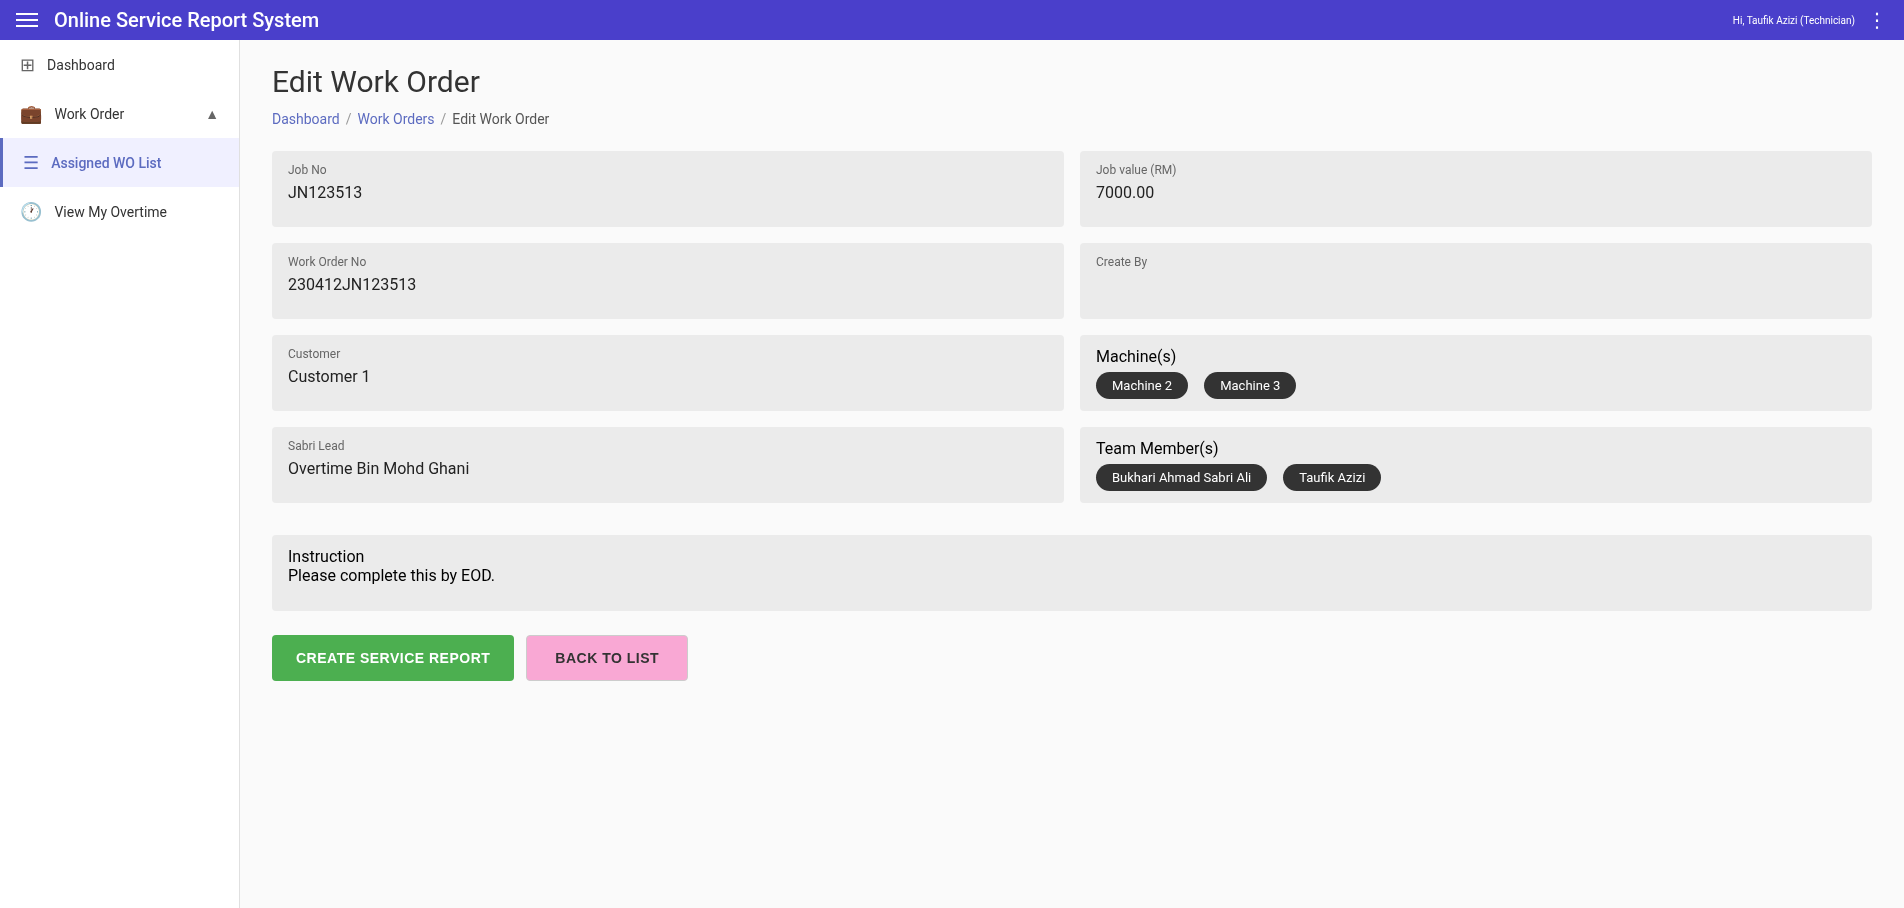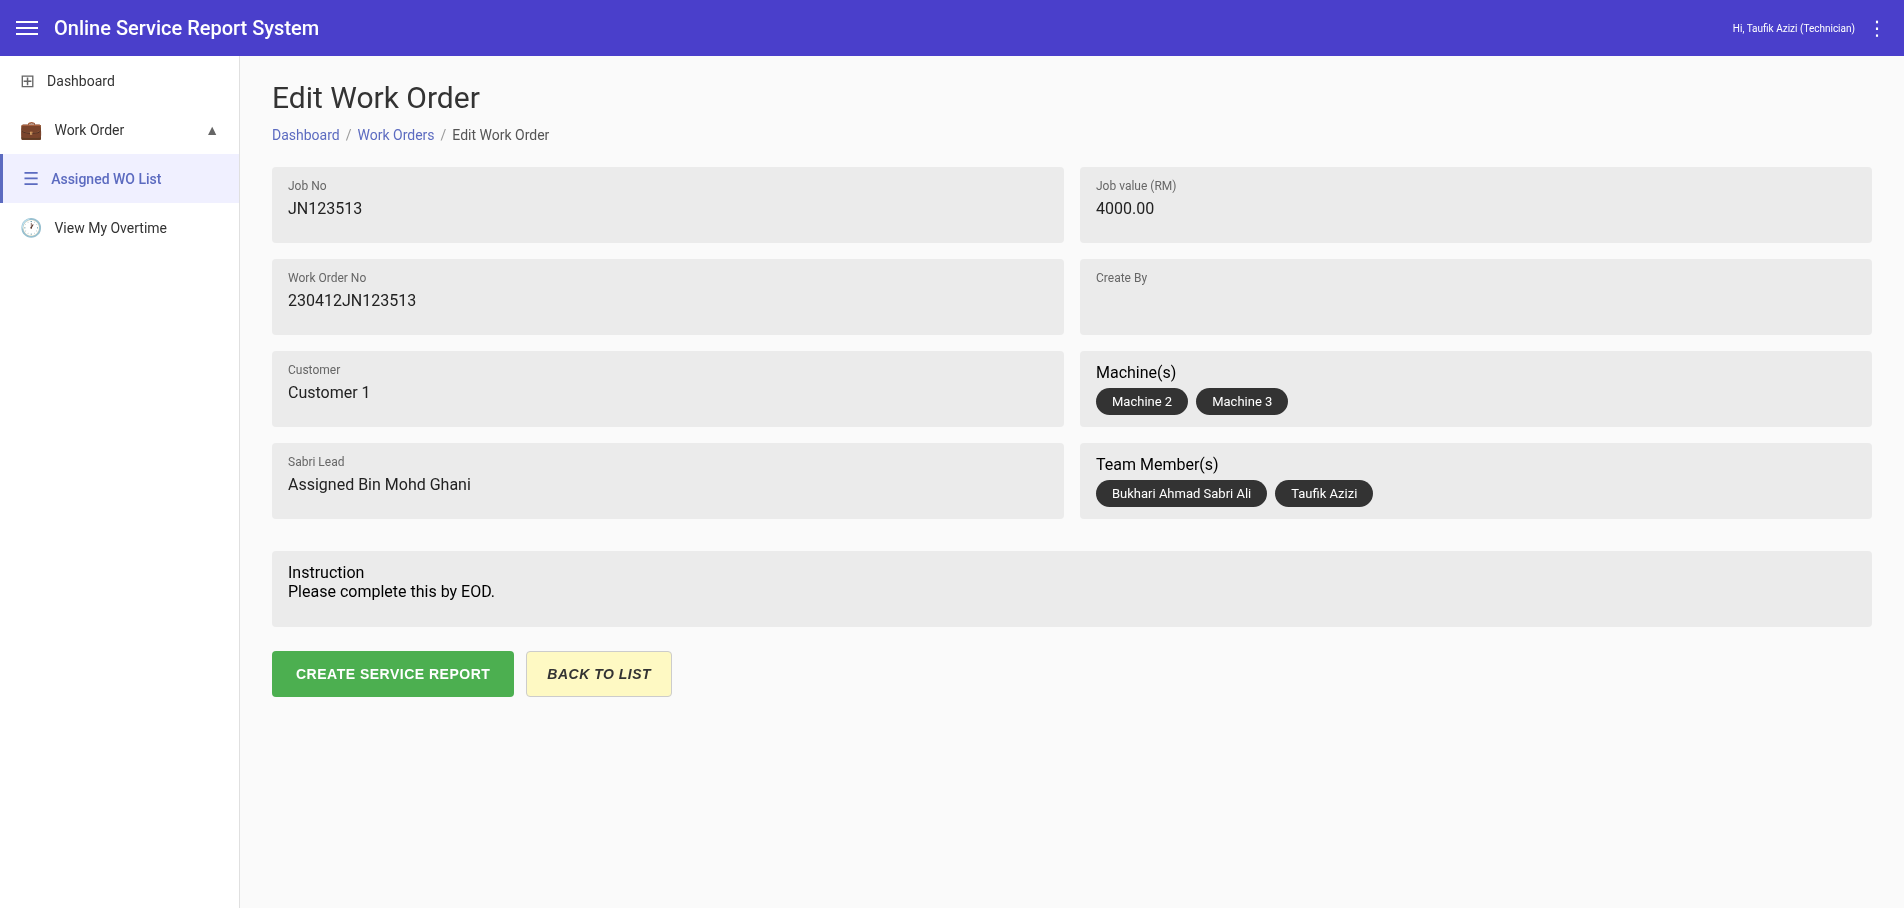--- a/index.html
+++ b/index.html
@@ -2,21 +2,21 @@
 <html><head>
   <meta charset="utf-8">
   <style>
     * { box-sizing: border-box; margin: 0; padding: 0; }
     body { font-family: Roboto, Arial, sans-serif; background: #f5f5f5; display: flex; flex-direction: column; height: 100vh; overflow: hidden; }
 
     
     .topbar {
       background: #4a3fcb;
       color: white;
-      height: 56px;
+      height: 40px;
       display: flex;
       align-items: center;
       padding: 0 16px;
       flex-shrink: 0;
       justify-content: space-between;
     }
     .topbar-left { display: flex; align-items: center; gap: 16px; }
     .topbar-title { font-size: 20px; font-weight: 500; color: white; }
     .hamburger { display: flex; flex-direction: column; gap: 4px; cursor: pointer; }
     .hamburger span { display: block; width: 22px; height: 2px; background: white; }
@@ -113,21 +113,21 @@
       grid-column: 1 / -1;
       background: #ebebeb;
       border-radius: 4px;
       padding: 12px 16px;
       min-height: 76px;
       margin-top: 32px;
     }
     .chips-container {
       display: flex;
       flex-wrap: wrap;
-      gap: 8px;
+      gap: 16px;
       margin-top: 6px;
     }
     .chip {
       background: #333;
       color: white;
       border-radius: 20px;
       padding: 6px 16px;
       font-size: 13px;
     }
 
@@ -142,30 +142,29 @@
       color: white;
       border: none;
       border-radius: 4px;
       padding: 14px 24px;
       font-size: 14px;
       font-weight: 600;
       cursor: pointer;
       letter-spacing: 0.5px;
     }
     .btn-outline {
-      background: #fef9c3;
+      background: #f9a8d4;
       color: #333;
       border: 1px solid #ccc;
       border-radius: 4px;
-      padding: 14px 20px;
+      padding: 14px 28px;
       font-size: 14px;
       font-weight: 600;
       cursor: pointer;
       letter-spacing: 0.5px;
-      font-style: italic;
     }
 
     
     .right-field {
       background: #ebebeb;
       border-radius: 4px;
       padding: 12px 16px;
       min-height: 76px;
     }
   </style>
@@ -223,21 +222,21 @@
       <span class="current">Edit Work Order</span>
     </div>
 
     <div class="form-grid">
       <div class="form-field">
         <div class="field-label">Job No</div>
         <div class="field-value">JN123513</div>
       </div>
       <div class="form-field">
         <div class="field-label">Job value (RM)</div>
-        <div class="field-value">4000.00</div>
+        <div class="field-value">7000.00</div>
       </div>
     </div>
 
     <div class="form-grid">
       <div class="form-field">
         <div class="field-label">Work Order No</div>
         <div class="field-value">230412JN123513</div>
       </div>
       <div class="form-field">
         <div class="field-label">Create By</div>
@@ -254,21 +253,21 @@
         <div class="chips-container">
           <span class="chip">Machine 2</span>
           <span class="chip">Machine 3</span>
         </div>
       </div>
     </div>
 
     <div class="form-grid">
       <div class="form-field">
         <div class="field-label">Sabri Lead</div>
-        <div class="field-value">Assigned Bin Mohd Ghani</div>
+        <div class="field-value">Overtime Bin Mohd Ghani</div>
       </div>
       <div class="right-field">
         <div class="field-label">Team Member(s)</div>
         <div class="chips-container">
           <span class="chip">Bukhari Ahmad Sabri Ali</span>
           <span class="chip">Taufik Azizi</span>
         </div>
       </div>
     </div>
 

